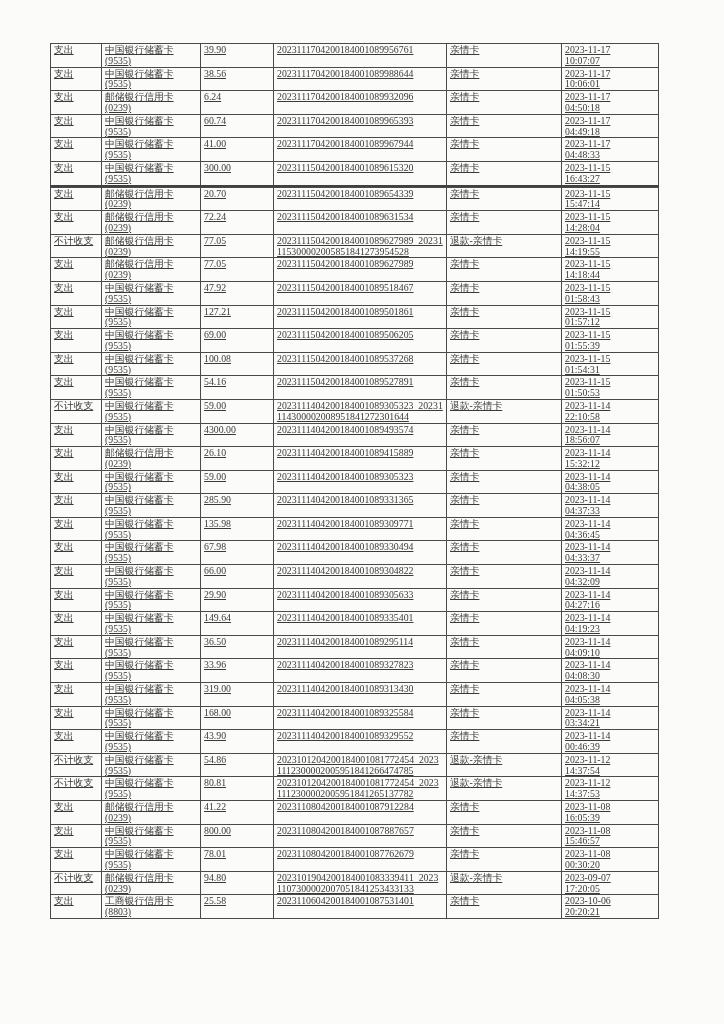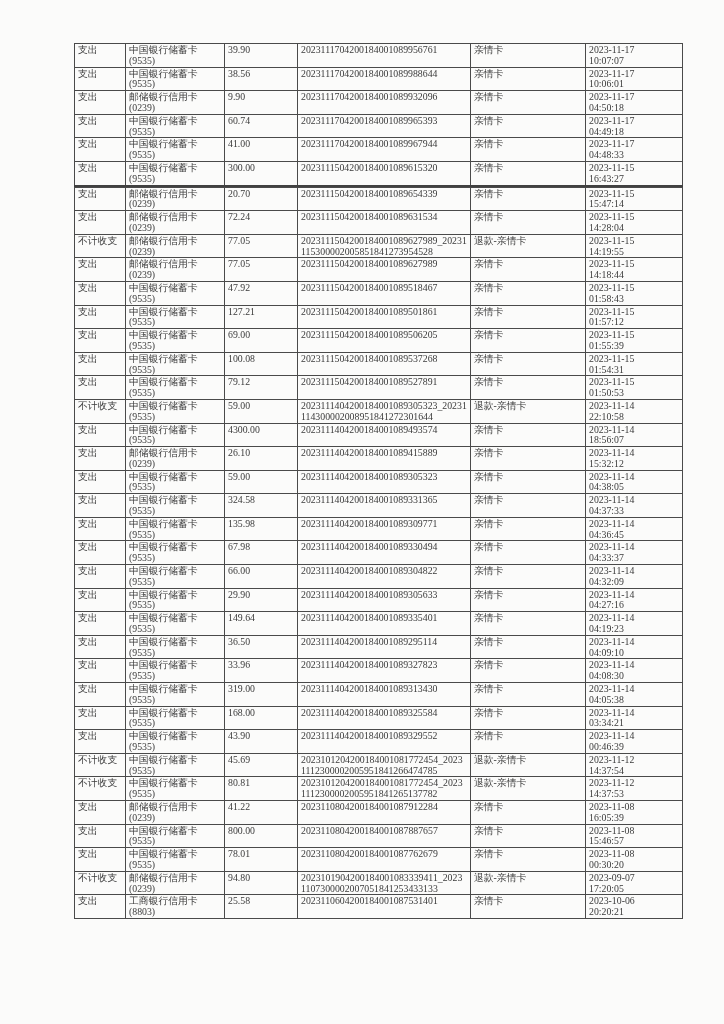--- a/index.html
+++ b/index.html
@@ -12,23 +12,24 @@
     width: 724px;
     height: 1024px;
     margin: 0 auto;
     background: #fbfbfa;
     font-family: "Liberation Serif", "DejaVu Serif", serif;
     color: #3a3a3a;
     overflow: hidden;
   }
   .table-wrap {
     position: absolute;
-    left: 74px;
+    left: 50px;
     top: 43px;
     width: 608px;
+    text-decoration: underline;
   }
   table.txn {
     border-collapse: collapse;
     table-layout: fixed;
     width: 608px;
   }
   table.txn td {
     border: 1px solid #4a4a4a;
     padding: 1px 3px 0 3px;
     vertical-align: top;
@@ -91,21 +92,21 @@
       <div>2023-11-17</div>
       <div>10:06:01</div>
     </td>
   </tr>
           <tr>
     <td>支出</td>
     <td>
       <div>邮储银行信用卡</div>
       <div>(0239)</div>
     </td>
-    <td>9.90</td>
+    <td>6.24</td>
     <td>2023111704200184001089932096</td>
     <td>亲情卡</td>
     <td>
       <div>2023-11-17</div>
       <div>04:50:18</div>
     </td>
   </tr>
           <tr>
     <td>支出</td>
     <td>
@@ -272,21 +273,21 @@
       <div>2023-11-15</div>
       <div>01:54:31</div>
     </td>
   </tr>
           <tr>
     <td>支出</td>
     <td>
       <div>中国银行储蓄卡</div>
       <div>(9535)</div>
     </td>
-    <td>79.12</td>
+    <td>54.16</td>
     <td>2023111504200184001089527891</td>
     <td>亲情卡</td>
     <td>
       <div>2023-11-15</div>
       <div>01:50:53</div>
     </td>
   </tr>
           <tr>
     <td>不计收支</td>
     <td>
@@ -342,21 +343,21 @@
       <div>2023-11-14</div>
       <div>04:38:05</div>
     </td>
   </tr>
           <tr>
     <td>支出</td>
     <td>
       <div>中国银行储蓄卡</div>
       <div>(9535)</div>
     </td>
-    <td>324.58</td>
+    <td>285.90</td>
     <td>2023111404200184001089331365</td>
     <td>亲情卡</td>
     <td>
       <div>2023-11-14</div>
       <div>04:37:33</div>
     </td>
   </tr>
           <tr>
     <td>支出</td>
     <td>
@@ -496,21 +497,21 @@
       <div>2023-11-14</div>
       <div>00:46:39</div>
     </td>
   </tr>
           <tr>
     <td>不计收支</td>
     <td>
       <div>中国银行储蓄卡</div>
       <div>(9535)</div>
     </td>
-    <td>45.69</td>
+    <td>54.86</td>
     <td>2023101204200184001081772454_20231112300002005951841266474785</td>
     <td>退款-亲情卡</td>
     <td>
       <div>2023-11-12</div>
       <div>14:37:54</div>
     </td>
   </tr>
           <tr>
     <td>不计收支</td>
     <td>

